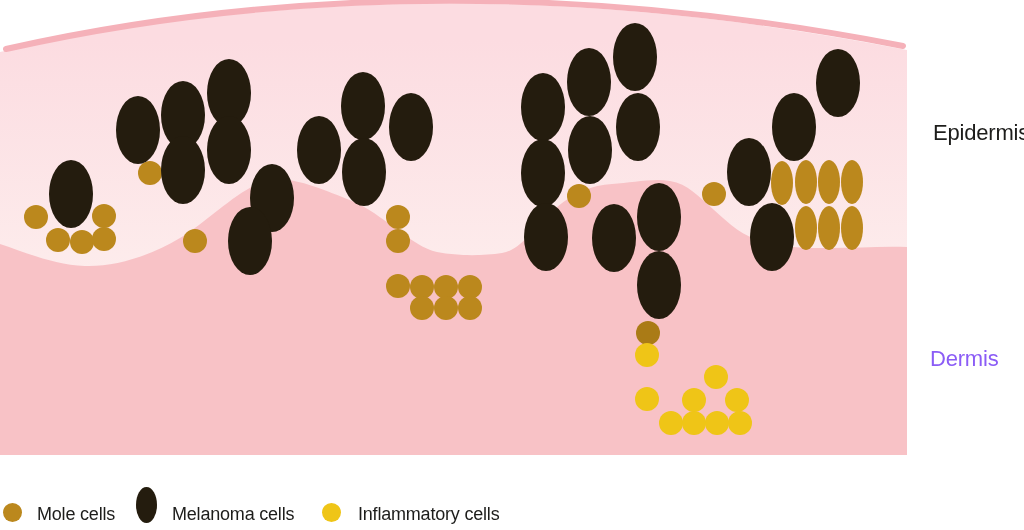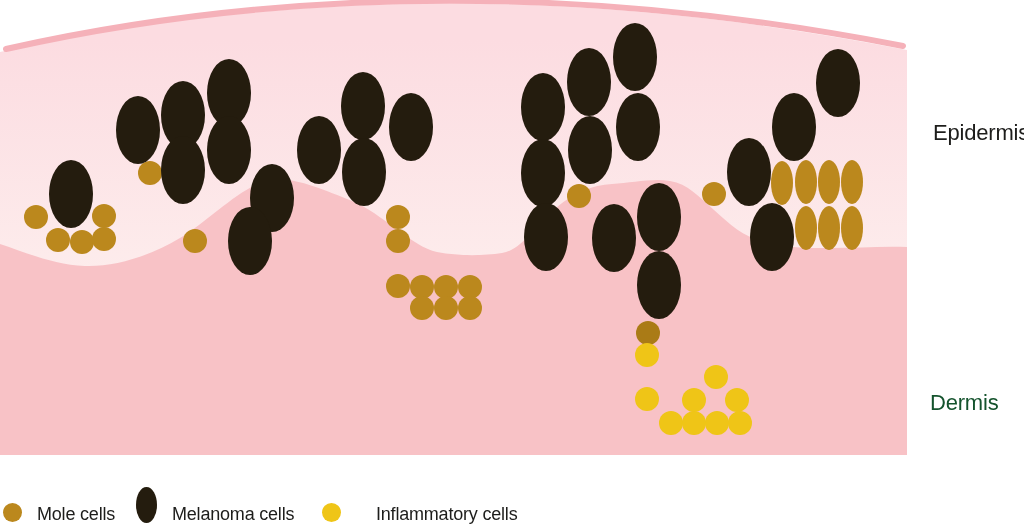--- a/index.html
+++ b/index.html
@@ -111,26 +111,26 @@
         <ellipse cx="694" cy="400" rx="12" ry="12" fill="#efc517"></ellipse>
         <ellipse cx="737" cy="400" rx="12" ry="12" fill="#efc517"></ellipse>
         <ellipse cx="671" cy="423" rx="12" ry="12" fill="#efc517"></ellipse>
         <ellipse cx="694" cy="423" rx="12" ry="12" fill="#efc517"></ellipse>
         <ellipse cx="717" cy="423" rx="12" ry="12" fill="#efc517"></ellipse>
         <ellipse cx="740" cy="423" rx="12" ry="12" fill="#efc517"></ellipse>
       </g>
   </svg>
 
   <div class="layer-label" id="epidermis-label" style="color: rgb(29, 29, 27);">Epidermis</div>
-  <div class="layer-label" id="dermis-label" style="color: #14532d; margin-top: 44px;">Dermis</div>
+  <div class="layer-label" id="dermis-label" style="color: #8b5cf6;">Dermis</div>
 
   <div>
     <span class="swatch-circle" id="legend-swatch-mole" style="background: rgb(187, 136, 29);"></span>
     <span class="legend-label" id="legend-label-mole" style="color: rgb(29, 29, 27);">Mole cells</span>
 
     <span class="swatch-ellipse" id="legend-swatch-melanoma" style="background: rgb(36, 28, 14);"></span>
     <span class="legend-label" id="legend-label-melanoma" style="color: rgb(29, 29, 27);">Melanoma cells</span>
 
     <span class="swatch-circle" id="legend-swatch-inflammatory" style="background: rgb(239, 197, 23);"></span>
-    <span class="legend-label" id="legend-label-inflammatory" style="color: rgb(29, 29, 27); margin-left: 18px;">Inflammatory cells</span>
+    <span class="legend-label" id="legend-label-inflammatory" style="color: rgb(29, 29, 27);">Inflammatory cells</span>
   </div>
 
 </div>
 
 </body></html>

